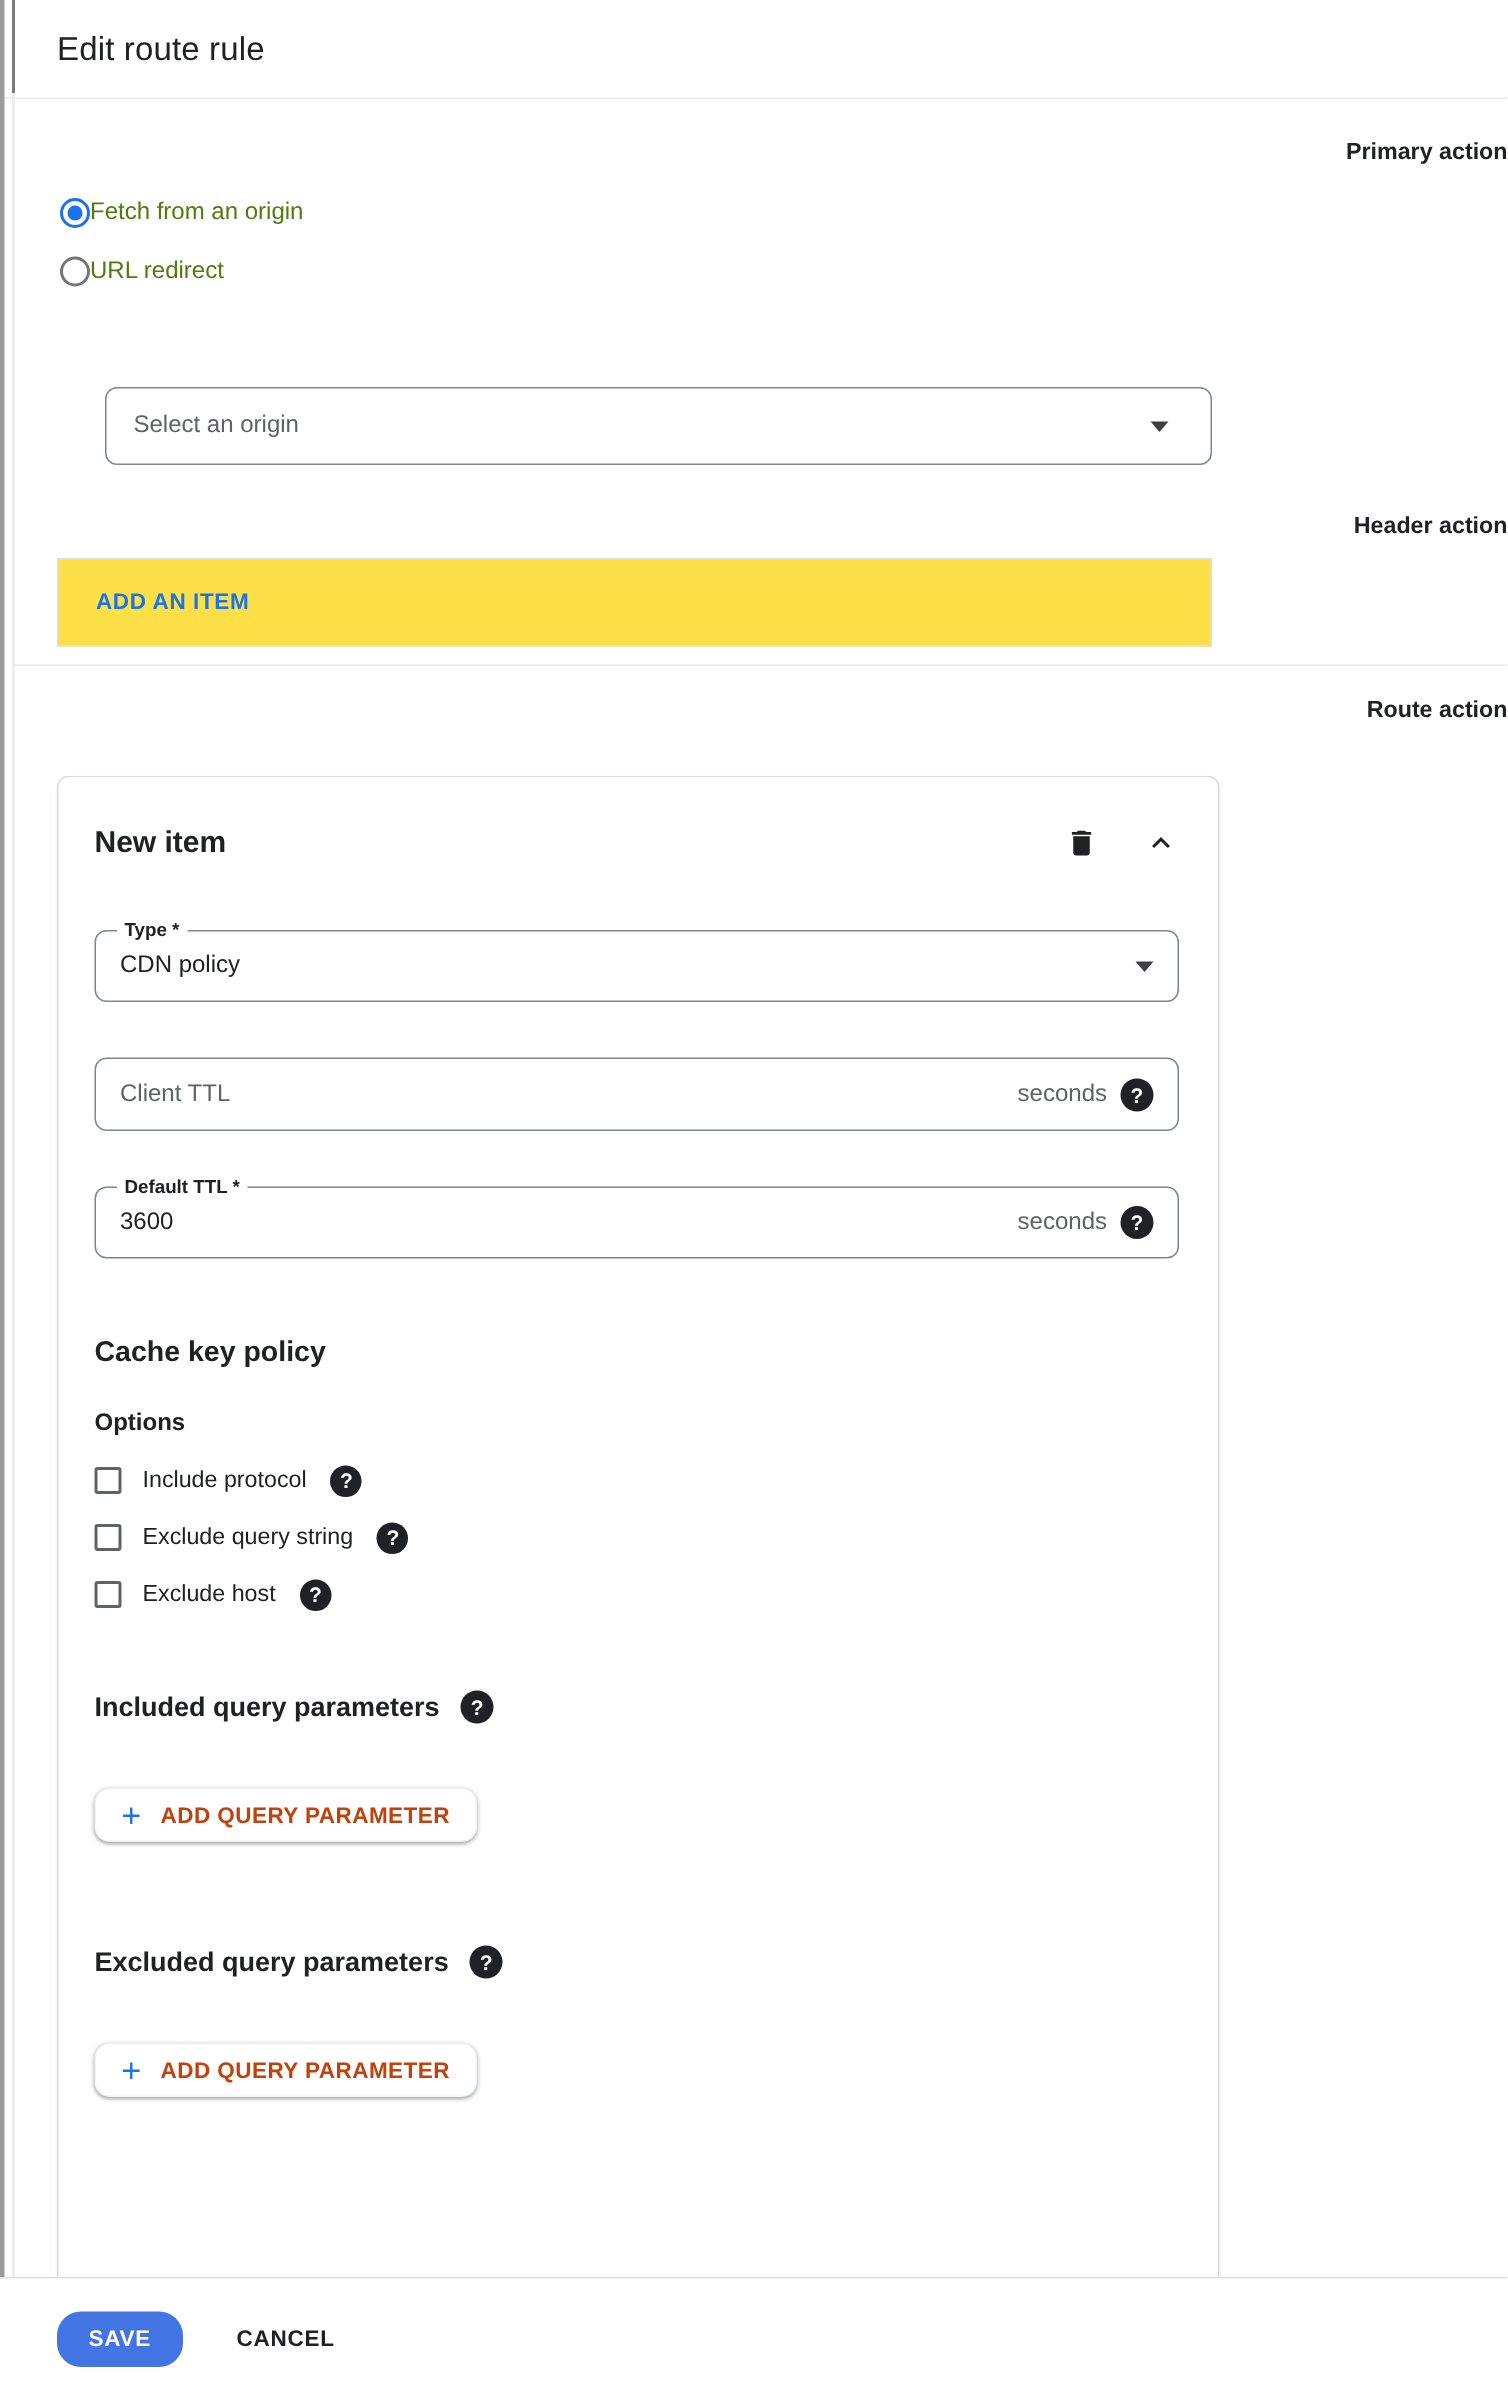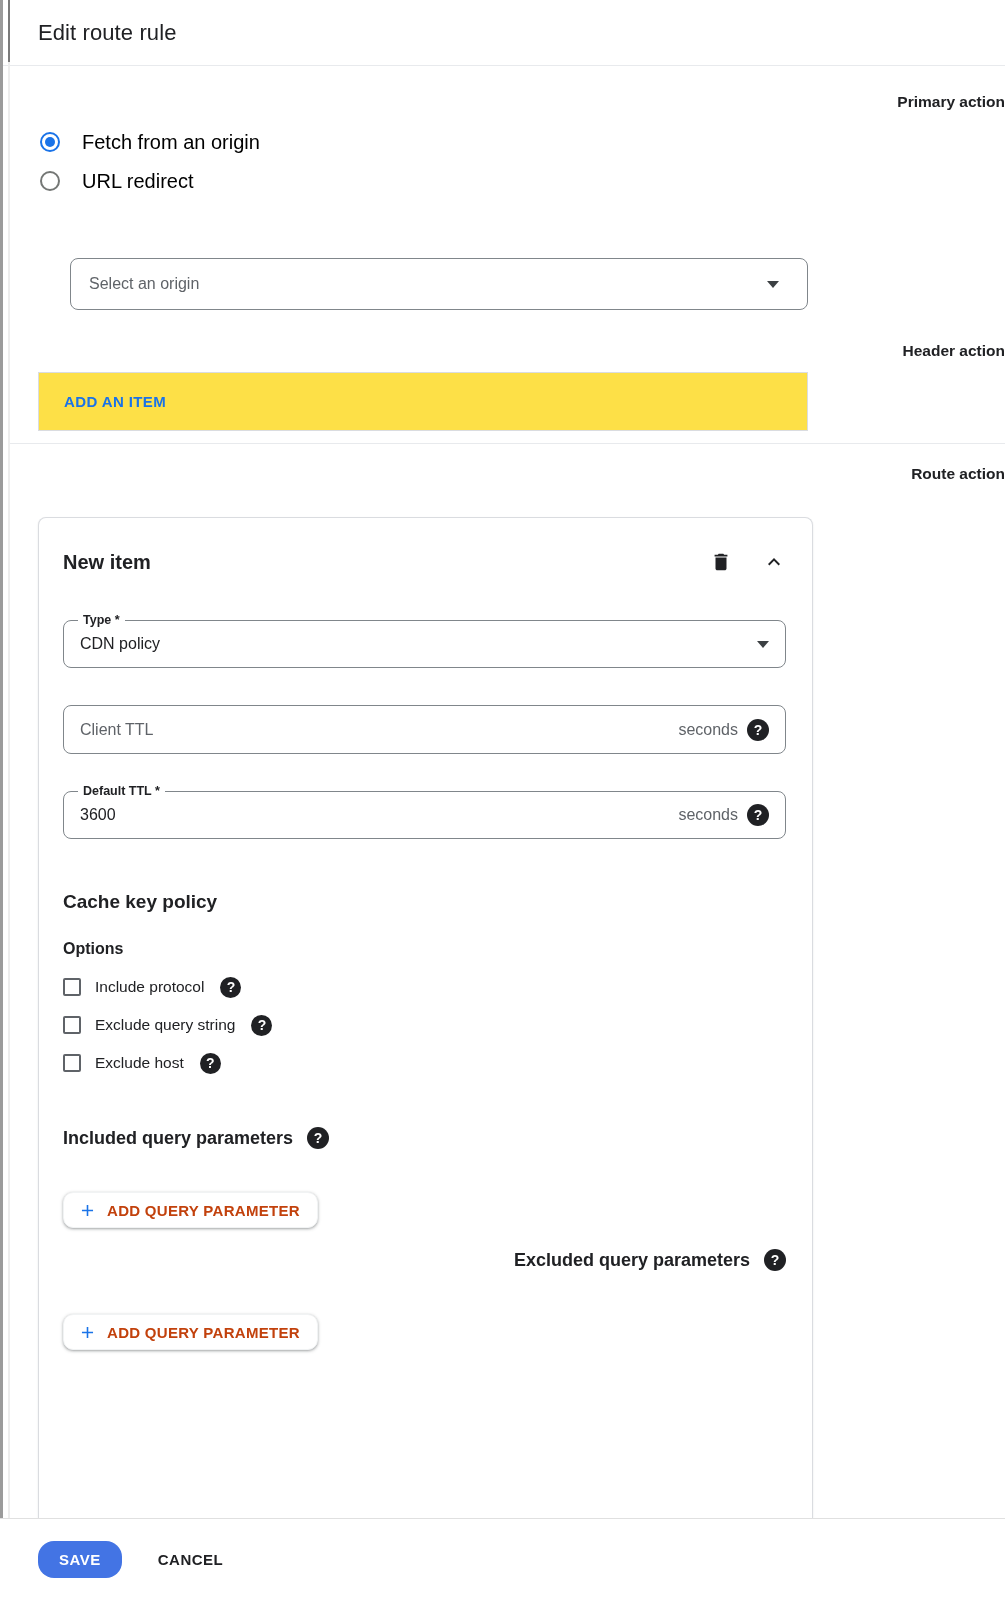--- a/index.html
+++ b/index.html
@@ -25,21 +25,21 @@
   .section-label.ha { margin-top:31px; }
   .section-label.ra { margin-top:20px; }
 
   
   .radio-row { display:flex; align-items:center; margin-left:40px; height:24px; }
   .radio-row.first { margin-top:19px; }
   .radio-row.second { margin-top:15px; }
   .radio-outer { width:20px; height:20px; border-radius:50%; border:2px solid #747775; display:flex; align-items:center; justify-content:center; flex:0 0 auto; }
   .radio-outer.selected { border-color:#1a73e8; }
   .radio-dot { width:10px; height:10px; border-radius:50%; background:#1a73e8; }
-  .radio-label { margin-left:22px; font-size:20px; color:#000000; }
+  .radio-label { font-size:16px; color:#4d7c0f; }
 
   
   .origin-select { margin:65px 0 0 70px; width:738px; height:52px; border:1px solid #80868b; border-radius:8px;
     display:flex; align-items:center; padding:0 28px 0 18px; background:#fff; }
   .origin-placeholder { font-size:16px; color:#5f6368; flex:1; }
   .caret-down { width:0; height:0; border-left:6px solid transparent; border-right:6px solid transparent; border-top:7px solid #3c4043; }
 
   
   .add-item-box { margin:12px 0 0 38px; width:770px; height:59px; border:1px solid #dadce0; display:flex; align-items:center; padding-left:25px; background:#fde047; }
   .text-button { color:#1a73e8; font-size:15px; font-weight:700; letter-spacing:.4px; cursor:pointer; }
@@ -75,21 +75,21 @@
   
   .ckp-title { margin-top:49px; font-size:19px; font-weight:700; line-height:27px; color:#202124; }
   .options-label { margin-top:25px; font-size:16px; font-weight:700; line-height:18px; color:#202124; }
   .cb-row { display:flex; align-items:center; height:20px; margin-top:18px; }
   .cb-row.first { margin-top:19px; }
   .checkbox { width:18px; height:18px; border:2px solid #5f6368; border-radius:2px; background:#fff; flex:0 0 auto; cursor:pointer; }
   .cb-label { margin-left:14px; margin-right:16px; font-size:15.5px; color:#202124; }
 
   .param-heading { display:flex; align-items:center; gap:14px; font-size:18px; font-weight:700; line-height:24px; color:#202124; }
   .param-heading.included { margin-top:53px; }
-  .param-heading.excluded { margin-top:20px;justify-content:flex-end; }
+  .param-heading.excluded { margin-top:68px; }
 
   .add-param-btn { margin-top:42px; display:inline-flex; align-items:center; gap:10px; height:36px; padding:0 17px 0 14px;
     background:#fff; border:1px solid #f1f3f4; border-radius:10px; cursor:pointer;
     box-shadow:0 1px 2px rgba(60,64,67,.3), 0 1px 3px 1px rgba(60,64,67,.15);
     color:#c2410c; font-size:15px; font-weight:700; letter-spacing:.3px; font-family:"Liberation Sans",sans-serif; }
 
   
   .footer { position:absolute; left:0; top:1518px; width:1005px; height:82px; background:#fff; border-top:1px solid #e0e0e0;
     display:flex; align-items:center; padding-left:38px; gap:36px; }
   .save-btn { height:37px; padding:0 21px; border:none; border-radius:16px; background:#4374e4; color:#fff;

